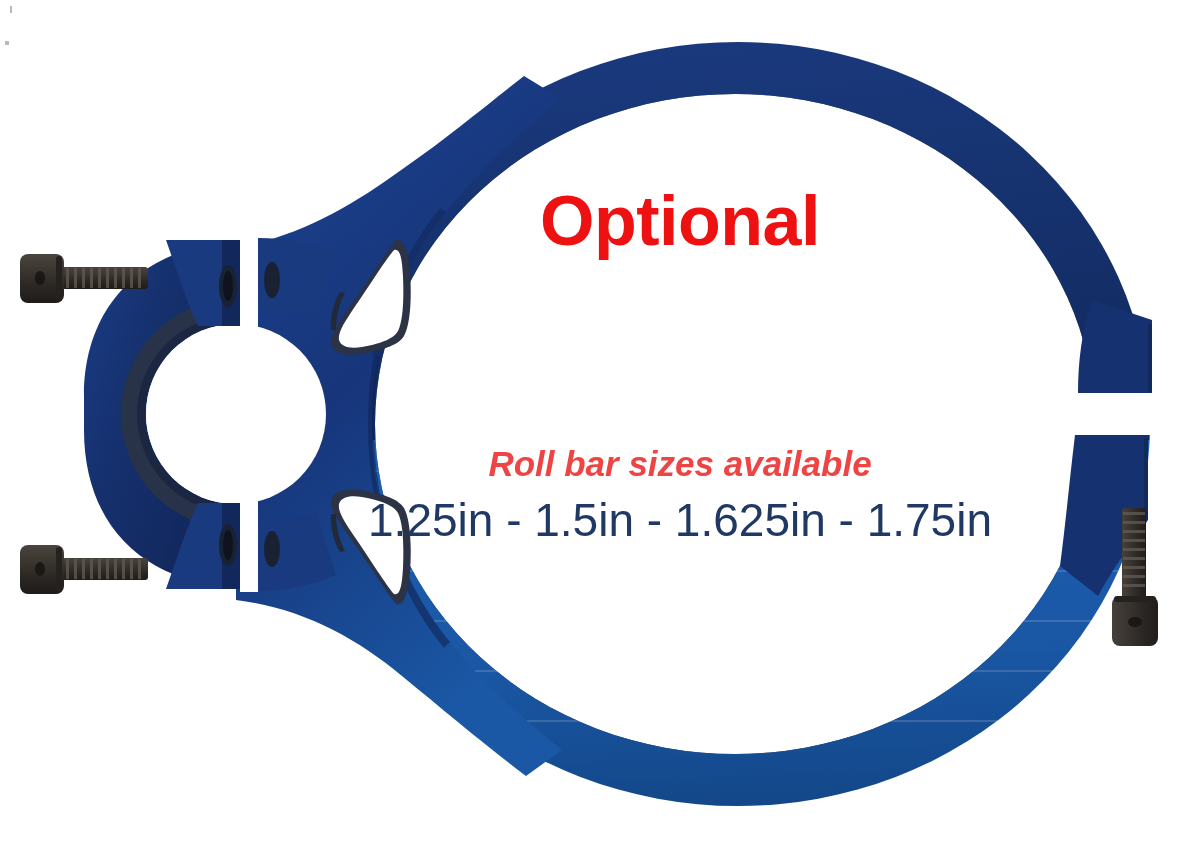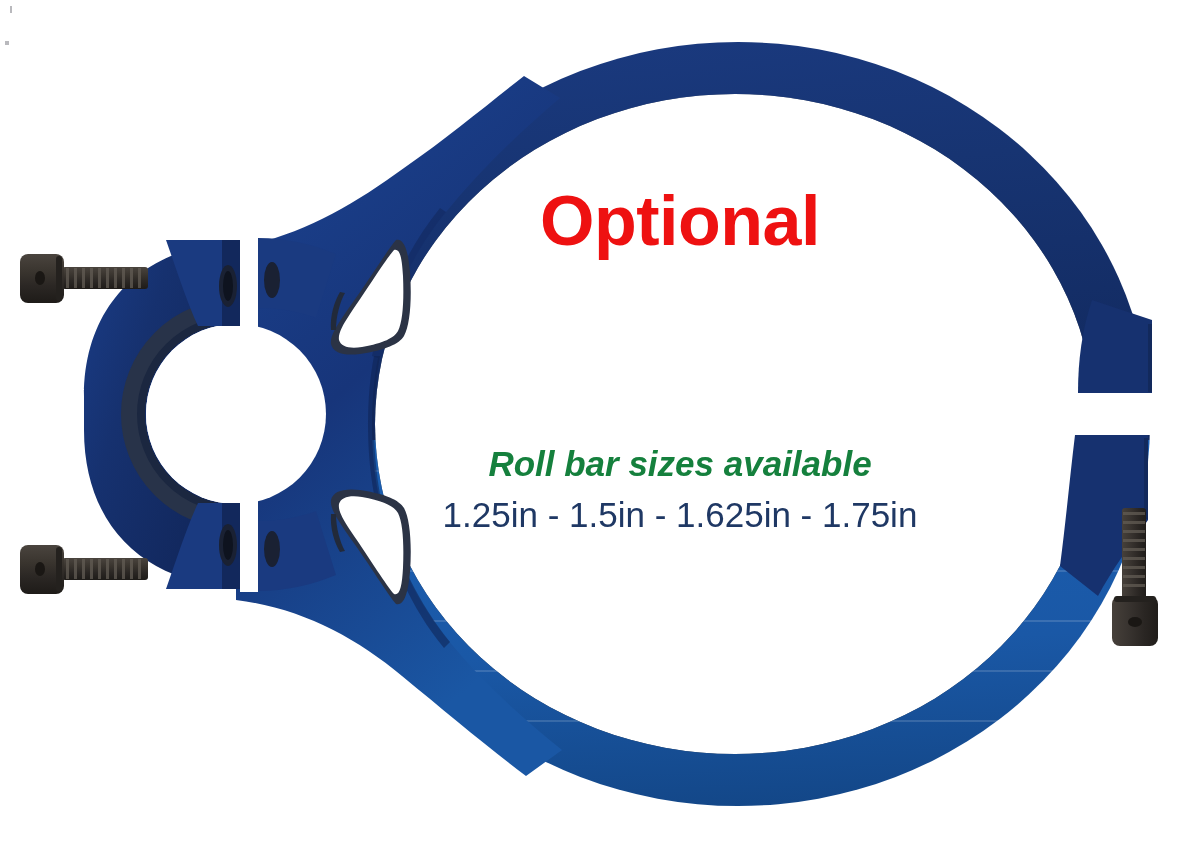--- a/index.html
+++ b/index.html
@@ -47,38 +47,38 @@
     white-space: nowrap;
   }
   .headline.line1 { top: 186px; }
   .headline.line2 { top: 272px; }
 
   .subhead {
     position: absolute;
     left: 360px;
     width: 640px;
     text-align: center;
-    color: #15803d;
+    color: #ef4444;
     font-family: "Liberation Sans", sans-serif;
     font-weight: bold;
     font-style: italic;
     font-size: 35px;
     line-height: 1.0;
     white-space: nowrap;
     top: 446px;
   }
   .sizes {
     position: absolute;
     left: 340px;
     width: 680px;
     text-align: center;
     color: #1f3864;
     font-family: "Liberation Sans", sans-serif;
     font-weight: normal;
-    font-size: 35px;
+    font-size: 46px;
     line-height: 1.0;
     white-space: nowrap;
     top: 497px;
   }
   .speck {
     position: absolute;
     background: #b9b9bd;
   }
 </style>
 </head>

